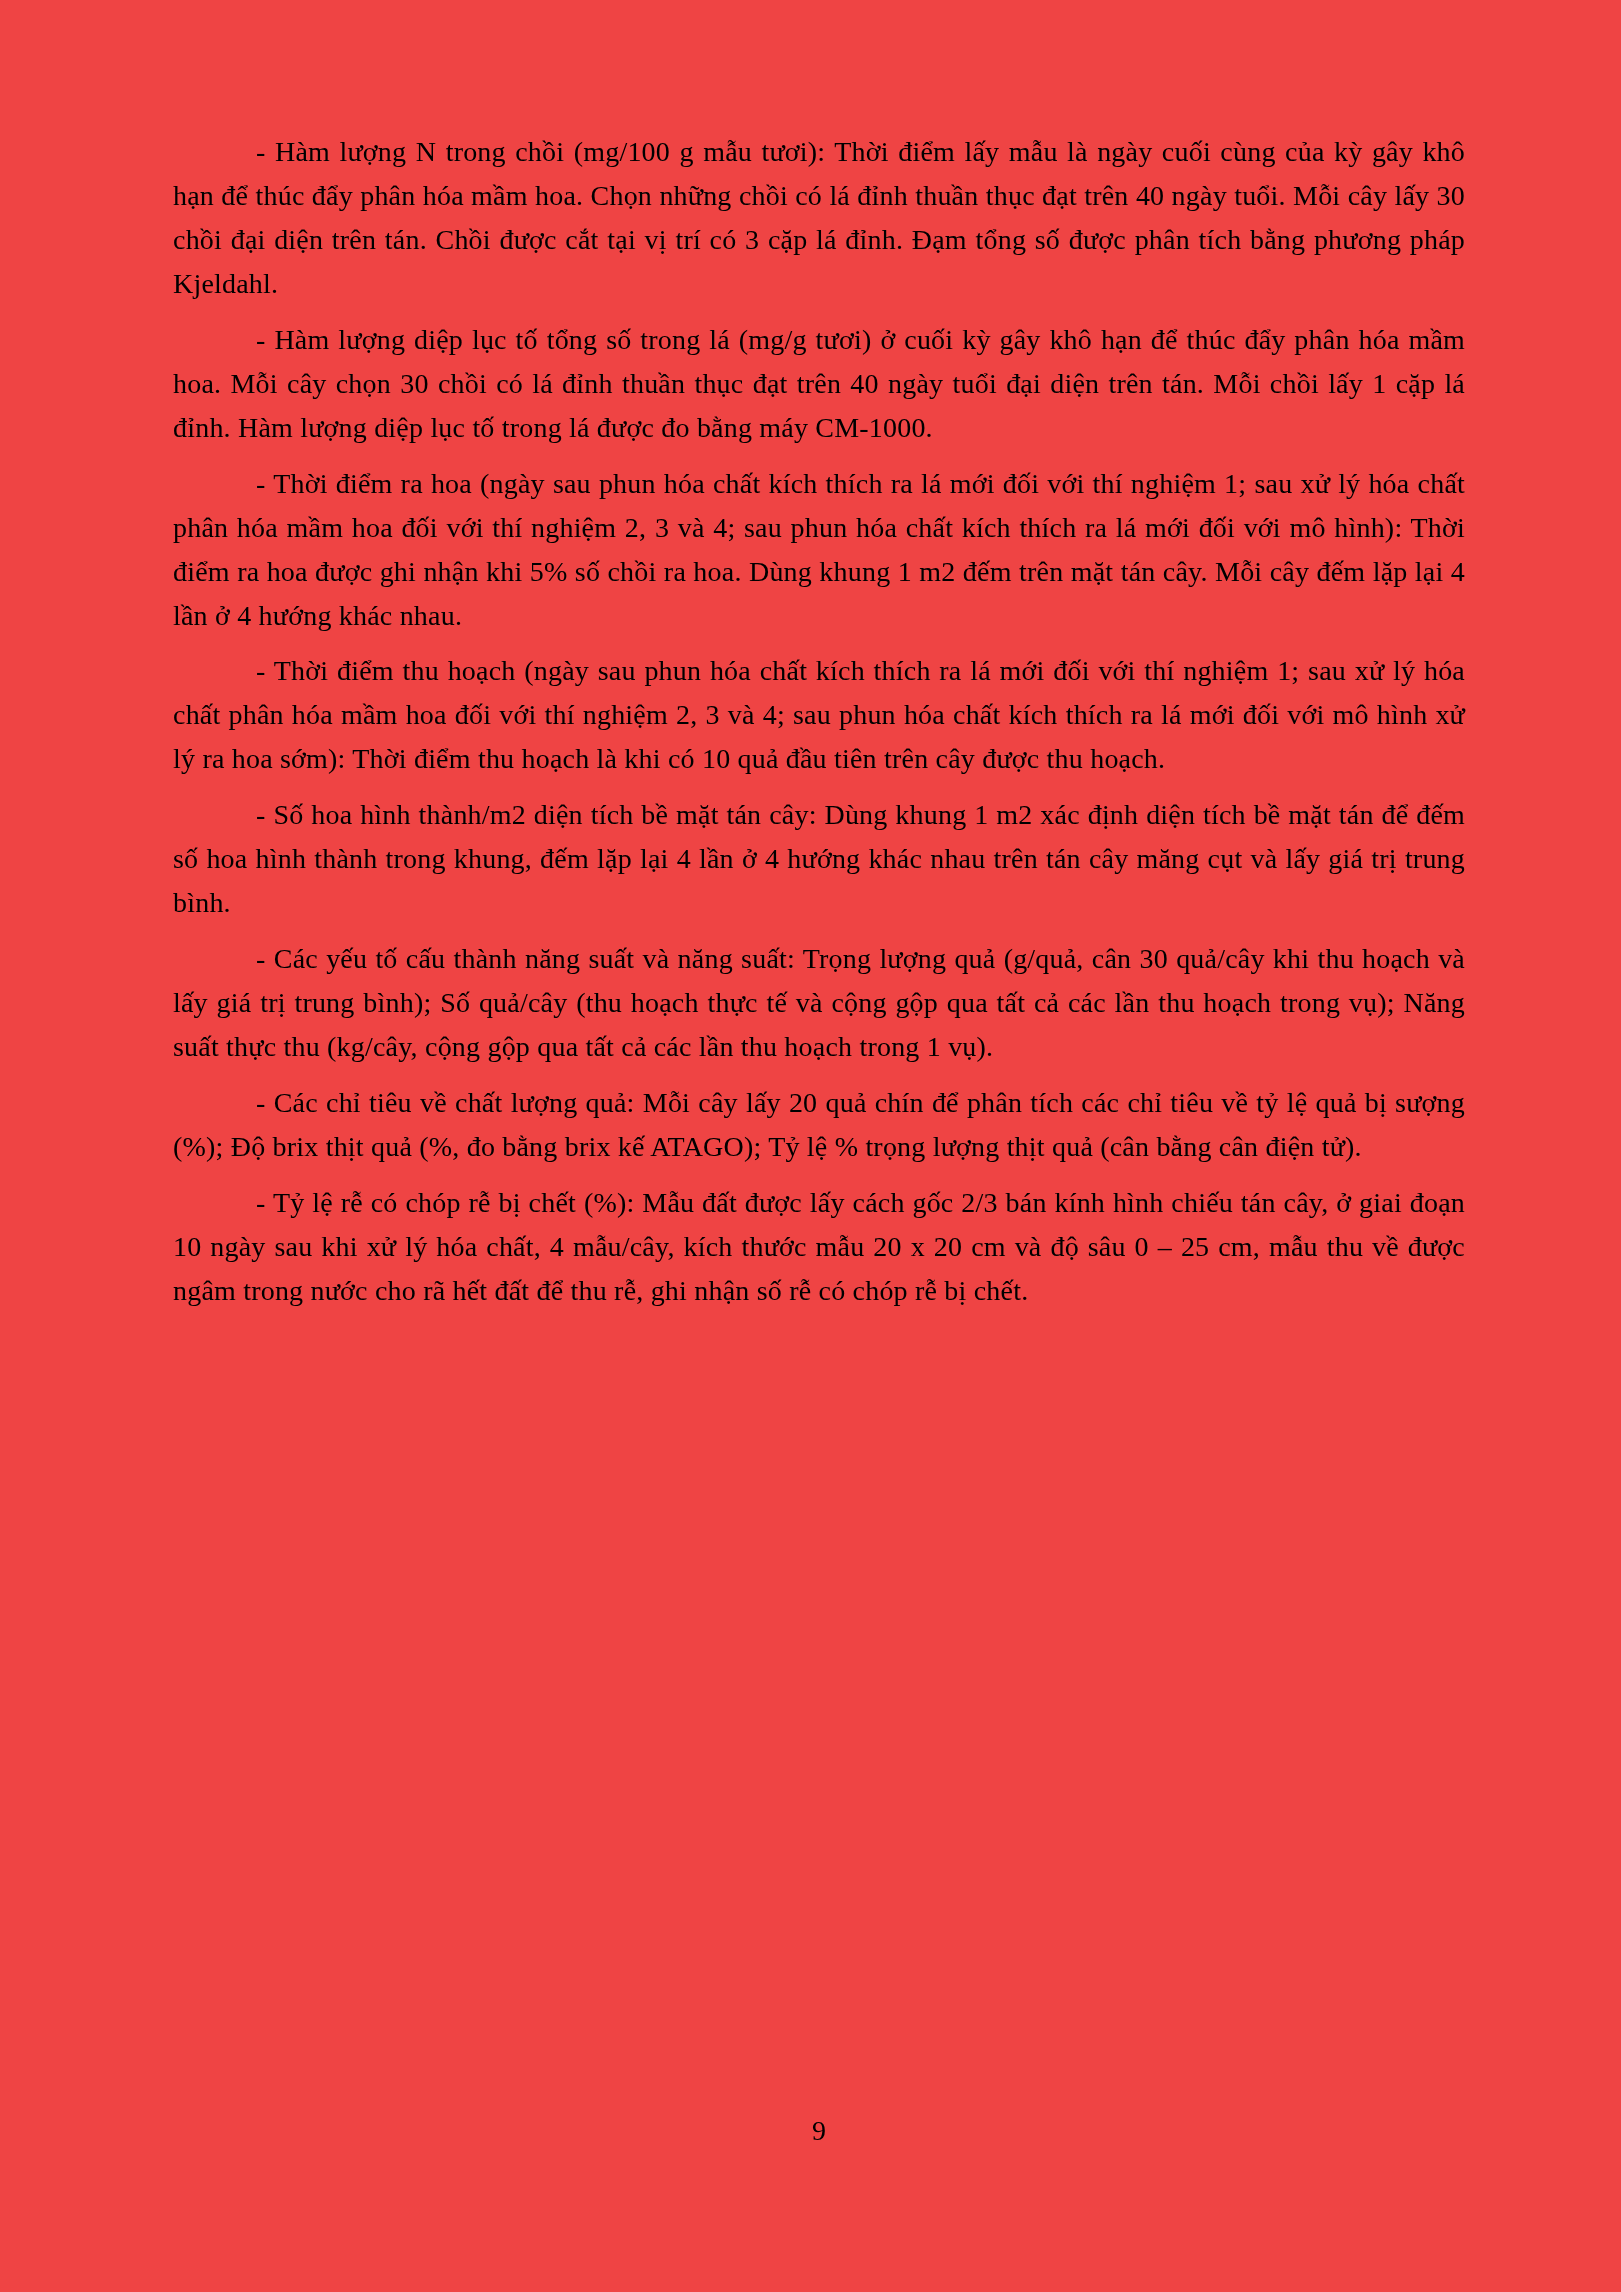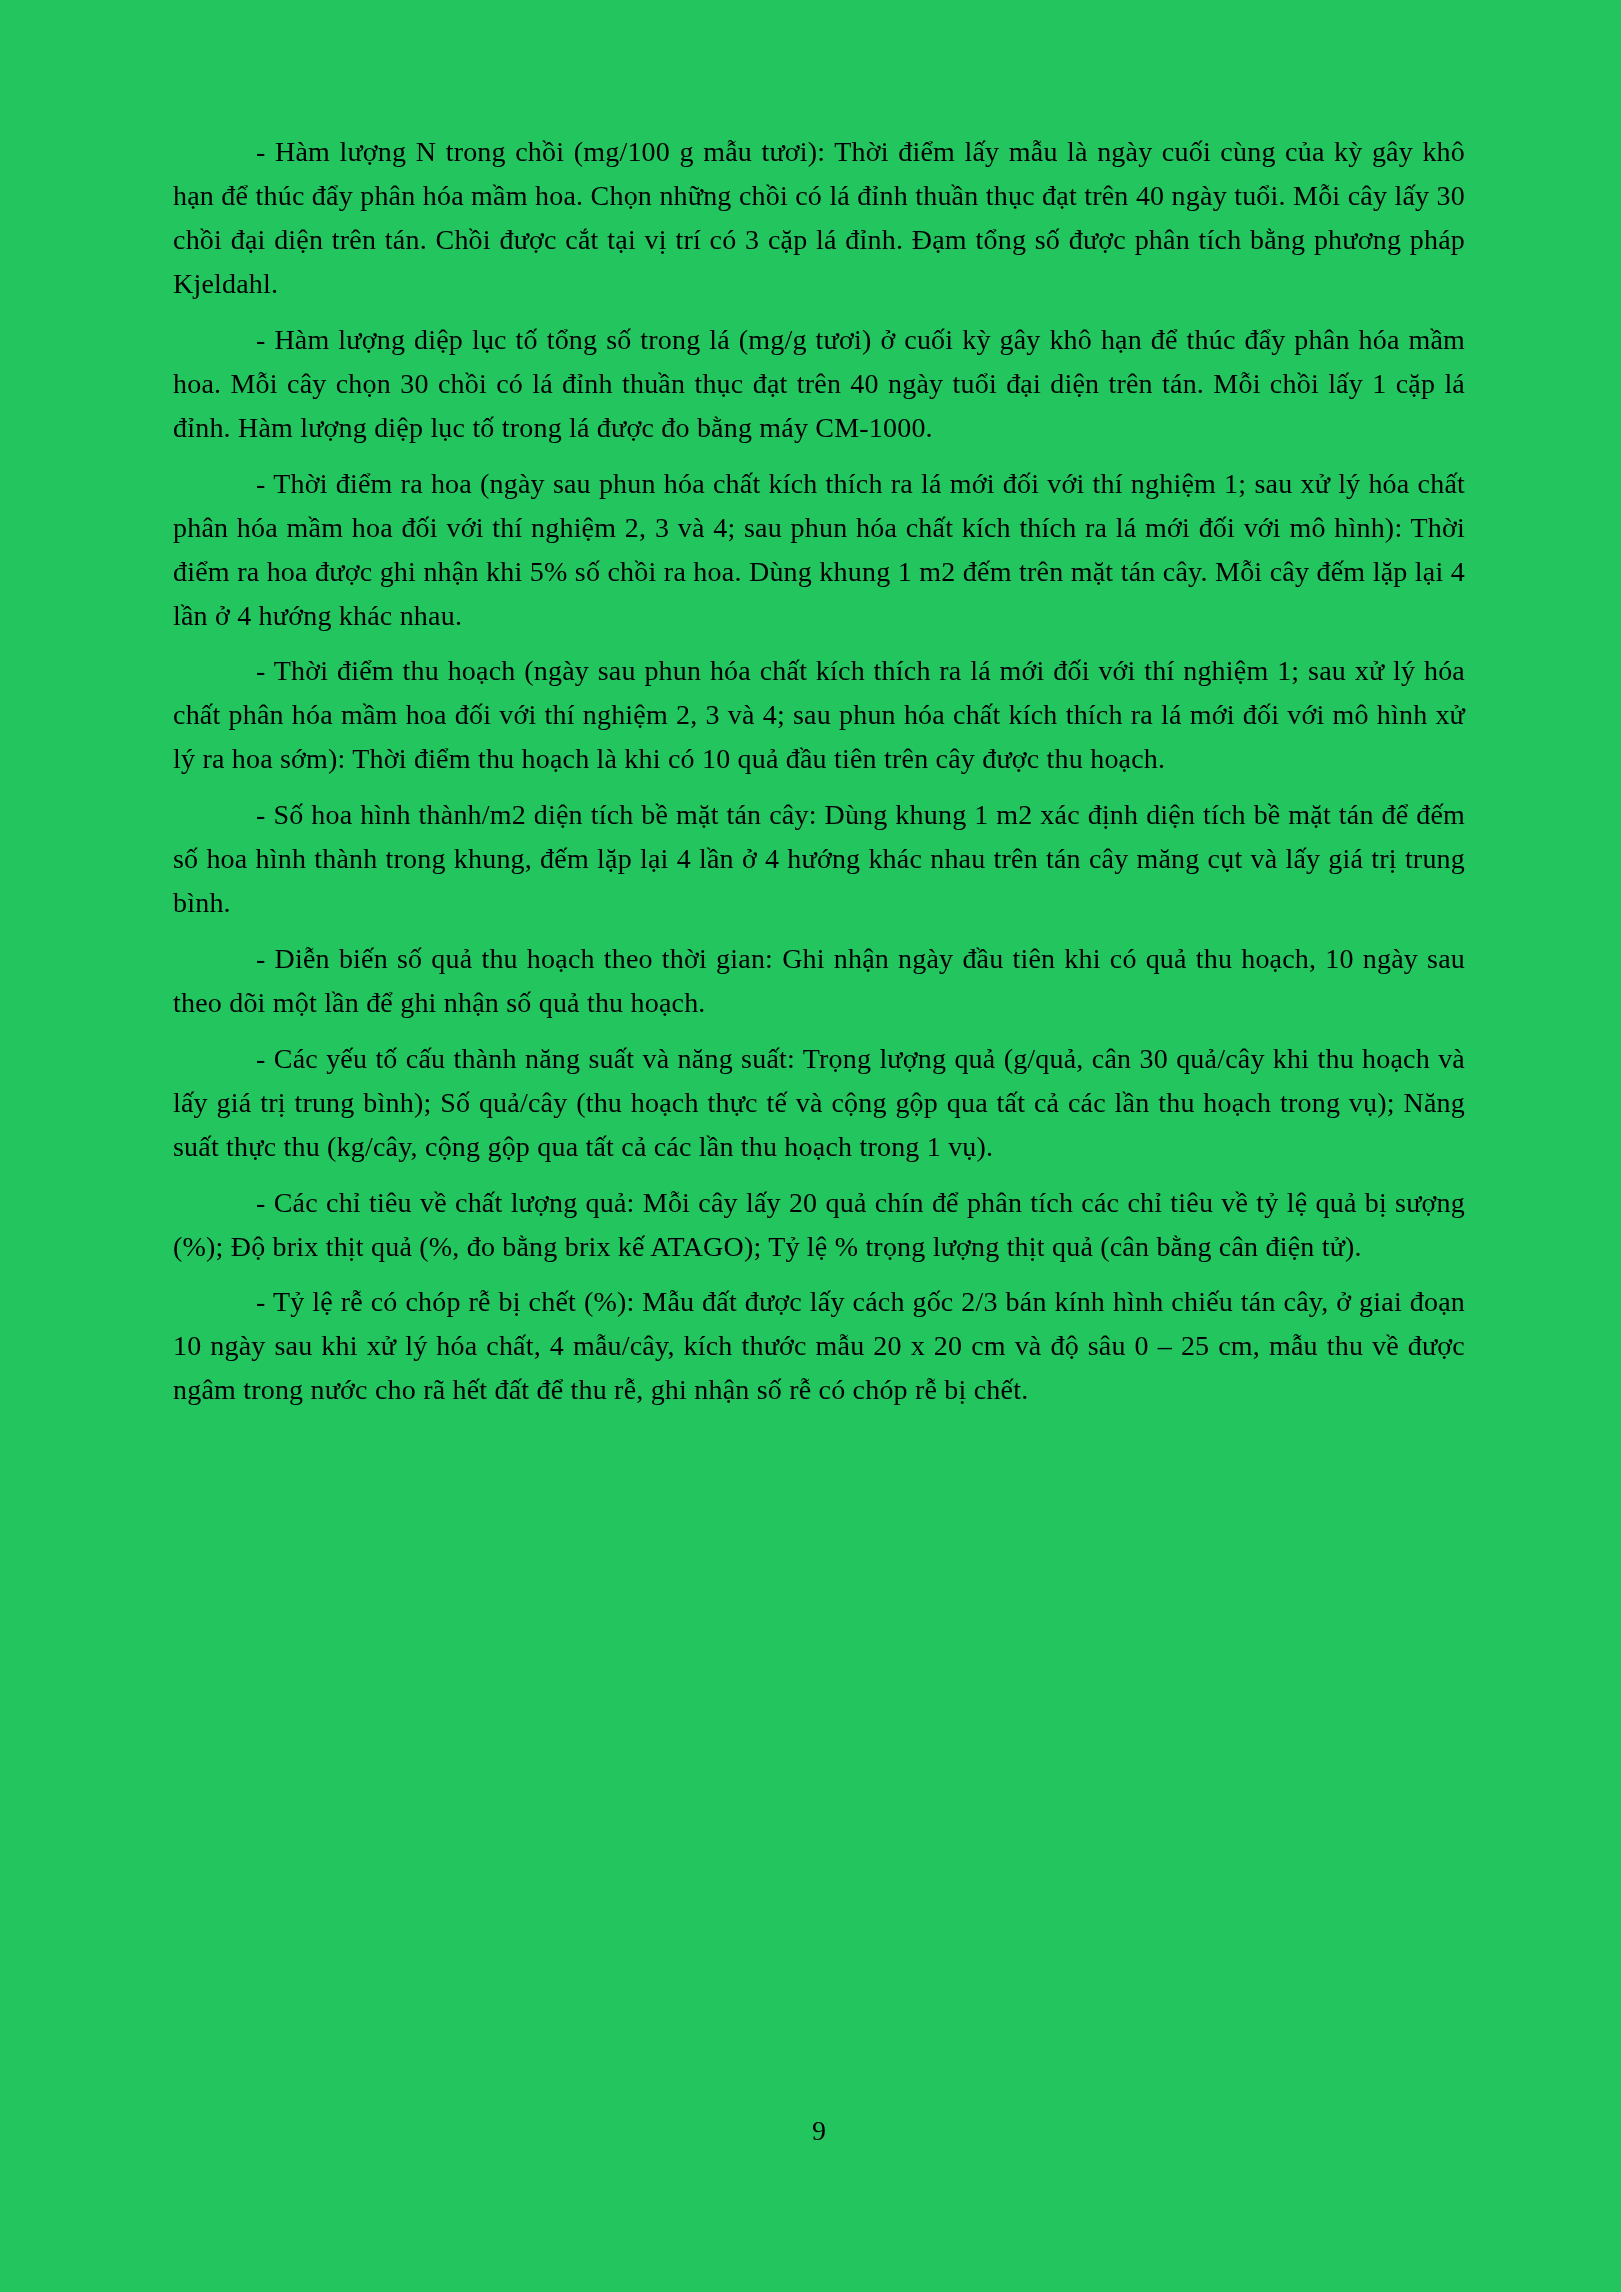--- a/index.html
+++ b/index.html
@@ -11,21 +11,21 @@
     height: 2293px;
     position: relative;
     font-family: "Liberation Serif", "DejaVu Serif", serif;
     color: #000000;
   }
   .page {
     position: absolute;
     left: 0; top: 0;
     width: 1621px;
     height: 2293px;
-    background: #22c55e;
+    background: #ef4444;
   }
   .content {
     position: absolute;
     left: 173px;
     top: 130px;
     width: 1292px;
     font-size: 28px;
     line-height: 44px;
     text-align: justify;
     text-justify: inter-word;
@@ -48,21 +48,20 @@
 </head>
 <body>
 
 <div class="page">
   <main class="content">
     <p>- Hàm lượng N trong chồi (mg/100 g mẫu tươi): Thời điểm lấy mẫu là ngày cuối cùng của kỳ gây khô hạn để thúc đẩy phân hóa mầm hoa. Chọn những chồi có lá đỉnh thuần thục đạt trên 40 ngày tuổi. Mỗi cây lấy 30 chồi đại diện trên tán. Chồi được cắt tại vị trí có 3 cặp lá đỉnh. Đạm tổng số được phân tích bằng phương pháp Kjeldahl.</p>
     <p>- Hàm lượng diệp lục tố tổng số trong lá (mg/g tươi) ở cuối kỳ gây khô hạn để thúc đẩy phân hóa mầm hoa. Mỗi cây chọn 30 chồi có lá đỉnh thuần thục đạt trên 40 ngày tuổi đại diện trên tán. Mỗi chồi lấy 1 cặp lá đỉnh. Hàm lượng diệp lục tố trong lá được đo bằng máy CM-1000.</p>
     <p>- Thời điểm ra hoa (ngày sau phun hóa chất kích thích ra lá mới đối với thí nghiệm 1; sau xử lý hóa chất phân hóa mầm hoa đối với thí nghiệm 2, 3 và 4; sau phun hóa chất kích thích ra lá mới đối với mô hình): Thời điểm ra hoa được ghi nhận khi 5% số chồi ra hoa. Dùng khung 1 m2 đếm trên mặt tán cây. Mỗi cây đếm lặp lại 4 lần ở 4 hướng khác nhau.</p>
     <p>- Thời điểm thu hoạch (ngày sau phun hóa chất kích thích ra lá mới đối với thí nghiệm 1; sau xử lý hóa chất phân hóa mầm hoa đối với thí nghiệm 2, 3 và 4; sau phun hóa chất kích thích ra lá mới đối với mô hình xử lý ra hoa sớm): Thời điểm thu hoạch là khi có 10 quả đầu tiên trên cây được thu hoạch.</p>
     <p>- Số hoa hình thành/m2 diện tích bề mặt tán cây: Dùng khung 1 m2 xác định diện tích bề mặt tán để đếm số hoa hình thành trong khung, đếm lặp lại 4 lần ở 4 hướng khác nhau trên tán cây măng cụt và lấy giá trị trung bình.</p>
-    <p>- Diễn biến số quả thu hoạch theo thời gian: Ghi nhận ngày đầu tiên khi có quả thu hoạch, 10 ngày sau theo dõi một lần để ghi nhận số quả thu hoạch.</p>
     <p>- Các yếu tố cấu thành năng suất và năng suất: Trọng lượng quả (g/quả, cân 30 quả/cây khi thu hoạch và lấy giá trị trung bình); Số quả/cây (thu hoạch thực tế và cộng gộp qua tất cả các lần thu hoạch trong vụ); Năng suất thực thu (kg/cây, cộng gộp qua tất cả các lần thu hoạch trong 1 vụ).</p>
     <p>- Các chỉ tiêu về chất lượng quả: Mỗi cây lấy 20 quả chín để phân tích các chỉ tiêu về tỷ lệ quả bị sượng (%); Độ brix thịt quả (%, đo bằng brix kế ATAGO); Tỷ lệ % trọng lượng thịt quả (cân bằng cân điện tử).</p>
     <p>- Tỷ lệ rễ có chóp rễ bị chết (%): Mẫu đất được lấy cách gốc 2/3 bán kính hình chiếu tán cây, ở giai đoạn 10 ngày sau khi xử lý hóa chất, 4 mẫu/cây, kích thước mẫu 20 x 20 cm và độ sâu 0 – 25 cm, mẫu thu về được ngâm trong nước cho rã hết đất để thu rễ, ghi nhận số rễ có chóp rễ bị chết.</p>
   </main>
   <footer class="page-footer">
     <span>9</span>
   </footer>
 </div>
 
 

